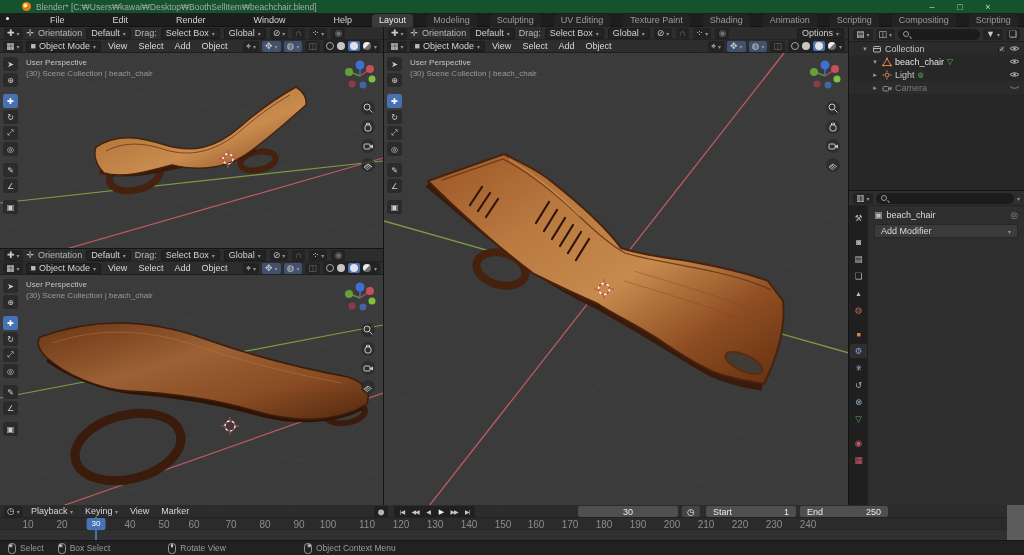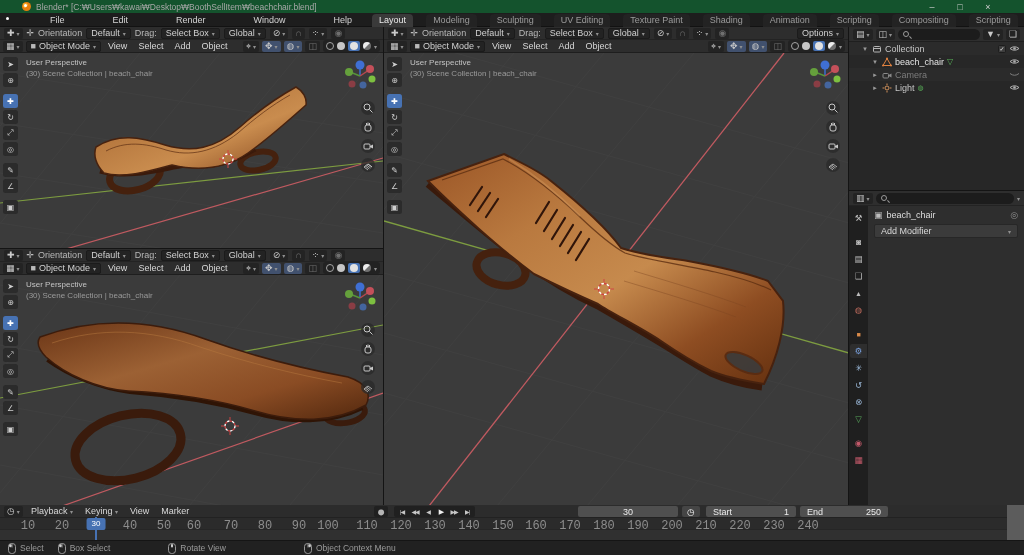--- a/index.html
+++ b/index.html
@@ -95,21 +95,21 @@
   .tl-transport{position:absolute;left:394px;top:1px;display:flex;gap:1px;align-items:center;background:#202020;border-radius:2px;padding:0 2px;height:11px;}
   .tp-btn{min-width:12px;text-align:center;color:#c6c6c6;font-size:6px;letter-spacing:-1px;}
   .tp-btn.play{color:#f0f0f0;font-size:7px;}
   .tl-rec{position:absolute;left:374px;top:1px;width:14px;height:11px;background:#202020;border-radius:2px;color:#b5b5b5;font-size:6px;display:flex;align-items:center;justify-content:center;}
   .tl-field{position:absolute;top:1px;height:11px;background:#4f4f4f;border-radius:2px;display:flex;align-items:center;justify-content:space-between;padding:0 7px;color:#ececec;}
   .tl-frame{left:578px;width:100px;justify-content:center;}
   .tl-clockbtn{left:682px;width:18px;justify-content:center;background:#454545;}
   .tl-start{left:706px;width:90px;}
   .tl-end{left:800px;width:88px;}
   .tl-ruler{height:12px;background:#2b2b2b;position:relative;border-bottom:1px solid #262626;}
-  .tick{position:absolute;top:1px;transform:translateX(-50%);font-size:12px;color:#8d8d8d;font-family:Liberation Mono, monospace;}
+  .tick{position:absolute;top:1px;transform:translateX(-50%);font-size:10px;color:#8d8d8d;}
   .ph-chip{position:absolute;left:96px;top:0;transform:translateX(-50%);background:#4772b3;color:#fff;border-radius:2px;height:12px;line-height:12px;padding:0 5px;font-size:8px;z-index:3;}
   .ph-line{position:absolute;left:95px;top:12px;width:2px;height:23px;background:#4772b3;z-index:2;}
   .tl-corner{position:absolute;right:0;top:0;width:17px;height:35px;background:#5c5c5c;}
 
   
   .statusbar{position:absolute;left:0;top:540px;width:1024px;height:15px;background:#212121;border-top:1px solid #151515;display:flex;align-items:center;padding:0 8px;color:#9b9b9b;font-size:8.5px;}
   .sb-item{display:flex;align-items:center;gap:4px;}
   .sb-stats{margin-left:auto;color:#8d8d8d;}
 </style>
 </head>
@@ -671,48 +671,48 @@
             <circle cx="1" cy="8.5" r="1" fill="#e0813f"></circle>
           </svg>
         <span class="name" style="color:#e3e3e3">beach_chair</span>
         <span style="color:#58b158;font-size:8px">▽</span>
         <span class="grow"></span>
         <svg width="11" height="7">
             <path d="M1 3.5 Q5.5 0 10 3.5 Q5.5 7 1 3.5 Z" fill="none" stroke="#b0b0b0"></path>
             <circle cx="5.5" cy="3.5" r="1.3" fill="#b0b0b0"></circle>
           </svg>
       </div>
-      <div class="ol-row alt dim">
-        <span class="tri ind2">▸</span>
-        <svg width="10" height="10">
-            <rect x="1" y="3.5" width="5.5" height="4.5" rx="1" fill="none" stroke="#8a8a8a"></rect>
-            <path d="M6.5 5 L9.5 3.5 L9.5 7.5 L6.5 6 Z" fill="#8a8a8a"></path>
-          </svg>
-        <span class="name grow">Camera</span>
-        <svg width="11" height="7">
-            <path d="M1 2.5 Q5.5 6 10 2.5" fill="none" stroke="#7d7d7d"></path>
-          </svg>
-      </div>
       <div class="ol-row">
         <span class="tri ind2">▸</span>
         <svg width="10" height="10">
             <circle cx="5" cy="5" r="2" fill="none" stroke="#d0905a"></circle>
             <g stroke="#d0905a">
               <line x1="5" y1="0.5" x2="5" y2="2"></line>
               <line x1="5" y1="8" x2="5" y2="9.5"></line>
               <line x1="0.5" y1="5" x2="2" y2="5"></line>
               <line x1="8" y1="5" x2="9.5" y2="5"></line>
             </g>
           </svg>
         <span class="name">Light</span>
         <span style="color:#58b158;font-size:7px">◍</span>
         <span class="grow"></span>
         <svg width="11" height="7">
             <path d="M1 3.5 Q5.5 0 10 3.5 Q5.5 7 1 3.5 Z" fill="none" stroke="#b0b0b0"></path>
             <circle cx="5.5" cy="3.5" r="1.3" fill="#b0b0b0"></circle>
+          </svg>
+      </div>
+      <div class="ol-row alt dim">
+        <span class="tri ind2">▸</span>
+        <svg width="10" height="10">
+            <rect x="1" y="3.5" width="5.5" height="4.5" rx="1" fill="none" stroke="#8a8a8a"></rect>
+            <path d="M6.5 5 L9.5 3.5 L9.5 7.5 L6.5 6 Z" fill="#8a8a8a"></path>
+          </svg>
+        <span class="name grow">Camera</span>
+        <svg width="11" height="7">
+            <path d="M1 2.5 Q5.5 6 10 2.5" fill="none" stroke="#7d7d7d"></path>
           </svg>
       </div>
     </div>
 
     <div class="properties">
       <div class="pr-top">
         <span class="icon-chip">▥<span class="caret">▾</span></span>
         <span class="search">
             <span class="mag"></span>
           </span>

